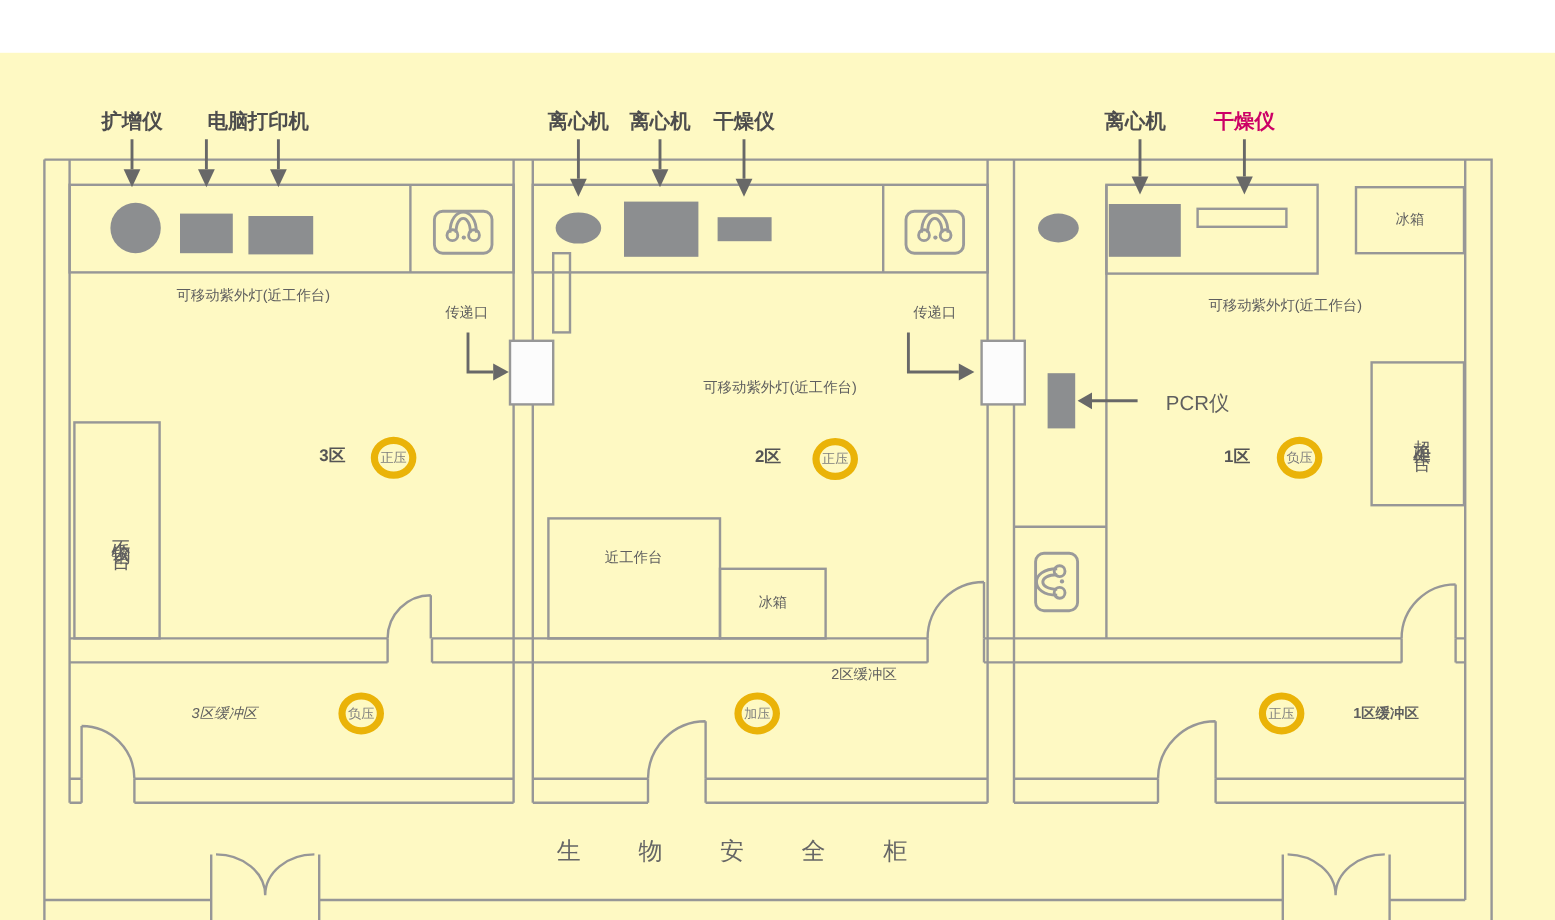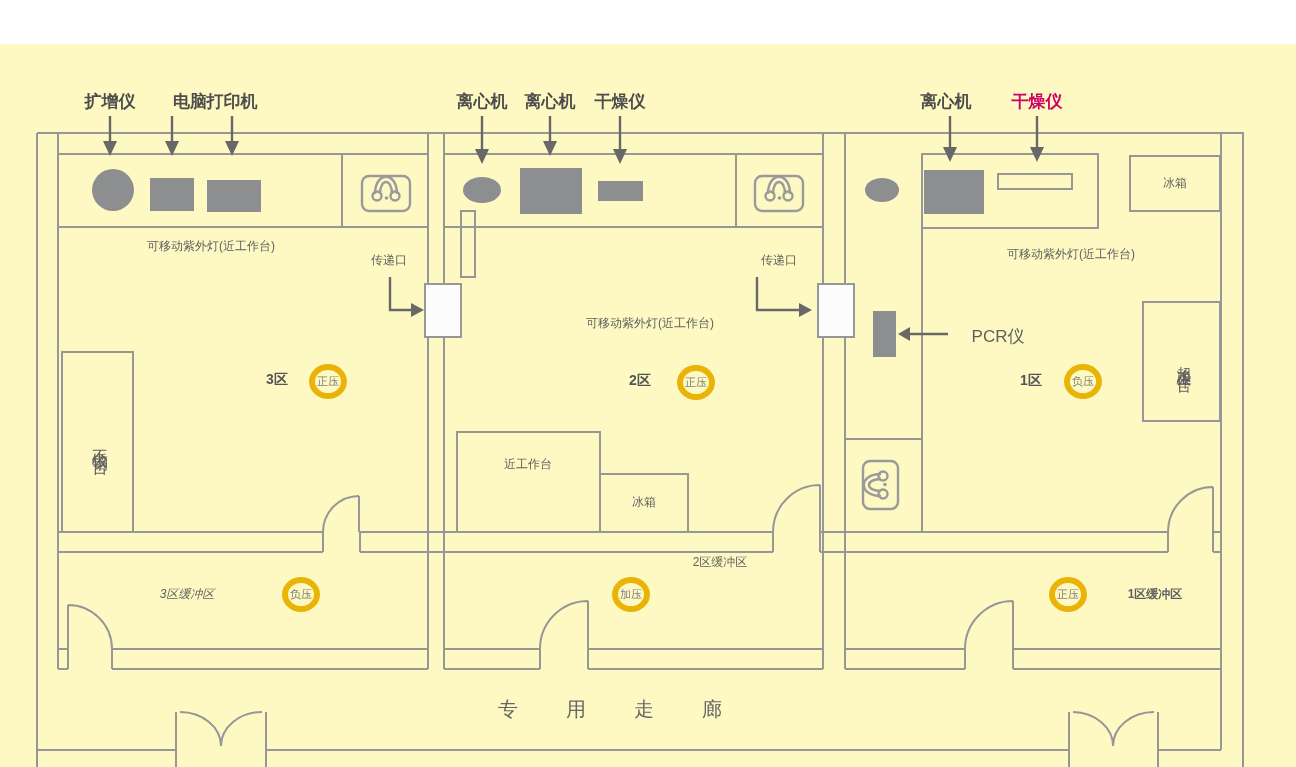--- a/index.html
+++ b/index.html
@@ -164,15 +164,15 @@
   <div class="lbl light" style="left:958px;top:283px;width:80px;text-align:center;font-size:17px;">PCR仪</div>
   <div class="lbl vert" style="left:1168px;top:260px;height:115px;width:26px;font-size:15px;">超净工作台</div>
 
   <div class="lbl light" style="left:112px;top:540px;width:150px;font-style:italic;">3区缓冲区</div>
   <div class="badge" style="left:282px;top:533px;">负压</div>
   <div class="badge" style="left:612px;top:533px;">加压</div>
   <div class="lbl light" style="left:645px;top:508px;width:150px;">2区缓冲区</div>
   <div class="badge" style="left:1049px;top:533px;">正压</div>
   <div class="lbl light" style="left:1080px;top:540px;width:150px;font-weight:bold;">1区缓冲区</div>
 
-  <div class="corridor">专用走廊</div>
+  <div class="corridor">生物安全柜</div>
 
 </div>
 
 </body></html>

